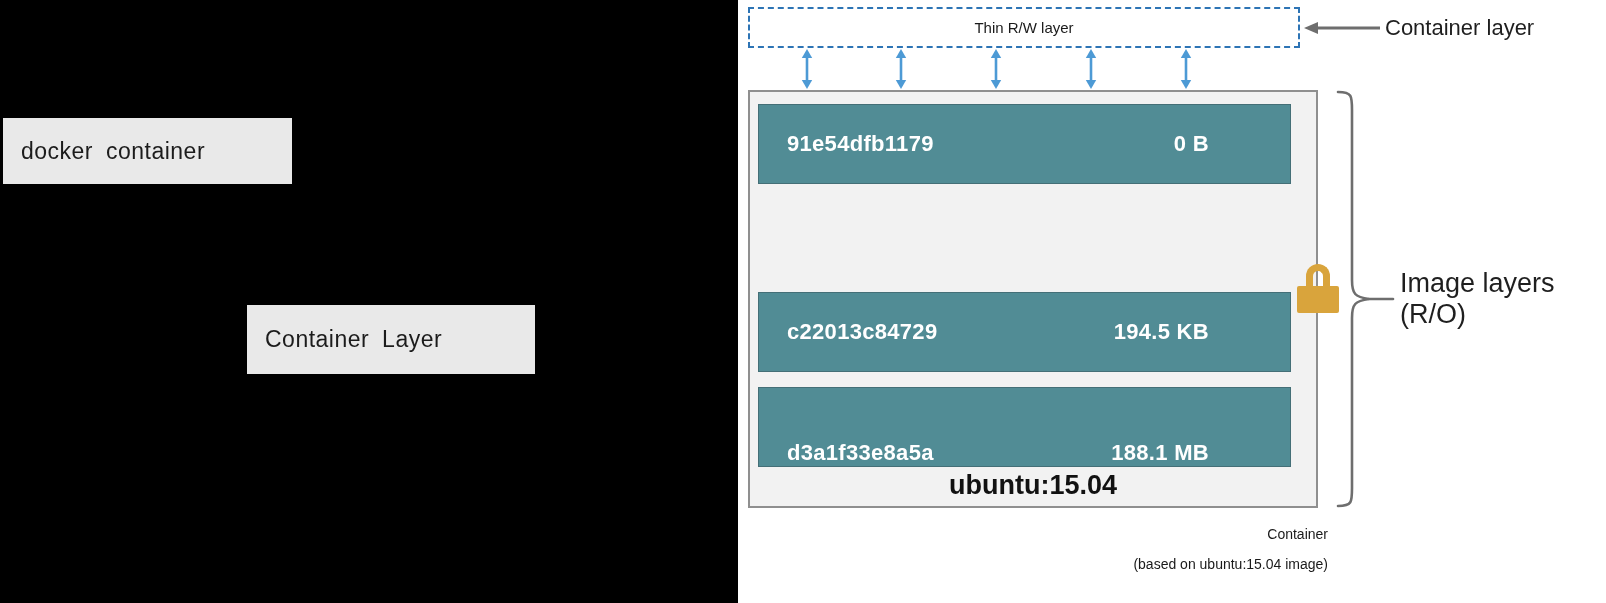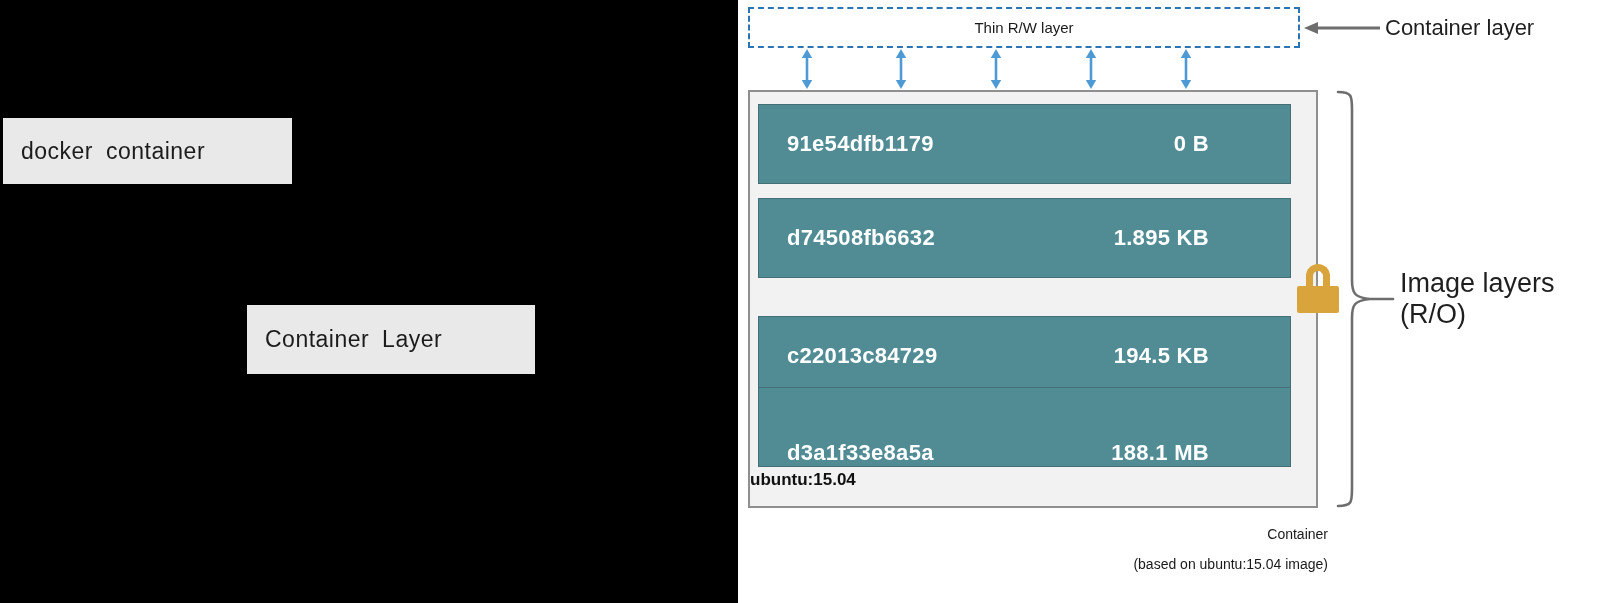--- a/index.html
+++ b/index.html
@@ -97,28 +97,28 @@
     justify-content: space-between;
     color: #ffffff;
     font-size: 22px;
     font-weight: 600;
     letter-spacing: 0.3px;
     padding-left: 28px;
     padding-right: 81px;
   }
   .layer-row.r0 { top: 12px; }
   .layer-row.r1 { top: 106px; }
-  .layer-row.r2 { top: 200px; margin-top: 24px; }
+  .layer-row.r2 { top: 200px; }
   .layer-row.r3 { top: 295px; align-items: flex-end; }
   .base-image-label {
     position: absolute;
     left: 0; right: 0;
     top: 378px;
-    text-align: left;
-    font-size: 17px;
+    text-align: center;
+    font-size: 27px;
     font-weight: 700;
     color: #111111;
   }
 
   
   .lock {
     position: absolute;
     left: 1296px; top: 264px;
     width: 44px; height: 50px;
   }
@@ -217,24 +217,20 @@
     <line x1="8" y1="7" x2="8" y2="33" stroke="#4d9ad5" stroke-width="2.6"></line>
     <polygon points="8,0 2.8,9 13.2,9" fill="#4d9ad5"></polygon>
     <polygon points="8,40 2.8,31 13.2,31" fill="#4d9ad5"></polygon>
   </svg>
 
   <div class="outer-box">
     <div class="layer-row r0">
       <span>91e54dfb1179</span>
       <span>0 B</span>
     </div>
-    <div class="layer-row r1">
-      <span>d74508fb6632</span>
-      <span>1.895 KB</span>
-    </div>
     <div class="layer-row r2">
       <span>c22013c84729</span>
       <span>194.5 KB</span>
     </div>
     <div class="layer-row r3">
       <span>d3a1f33e8a5a</span>
       <span>188.1 MB</span>
     </div>
     <div class="base-image-label">ubuntu:15.04</div>
   </div>

